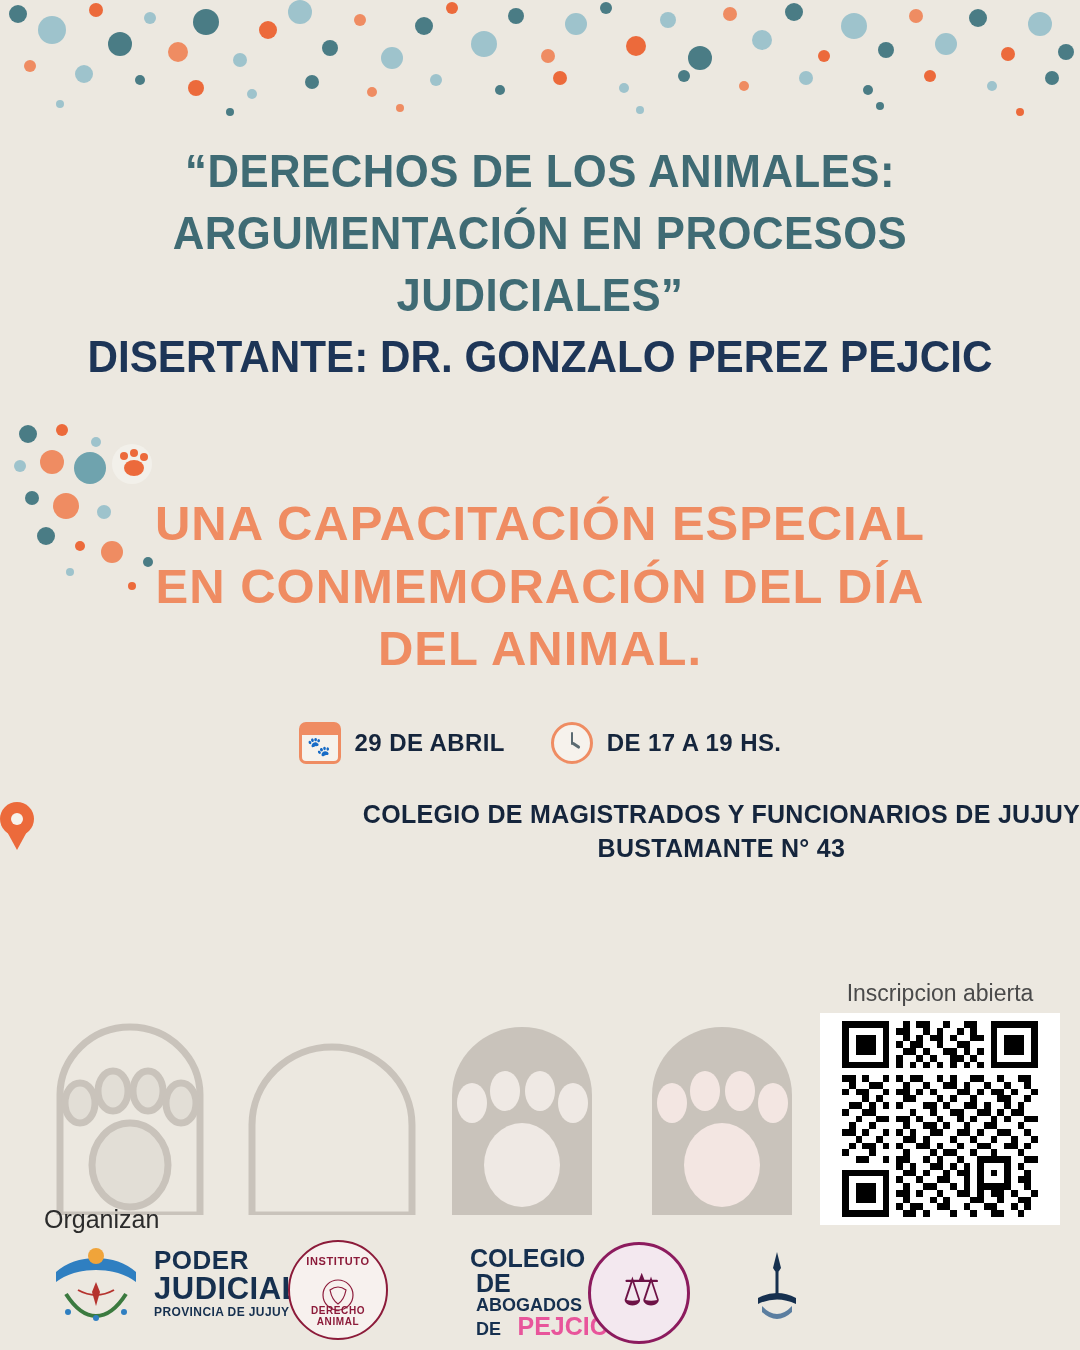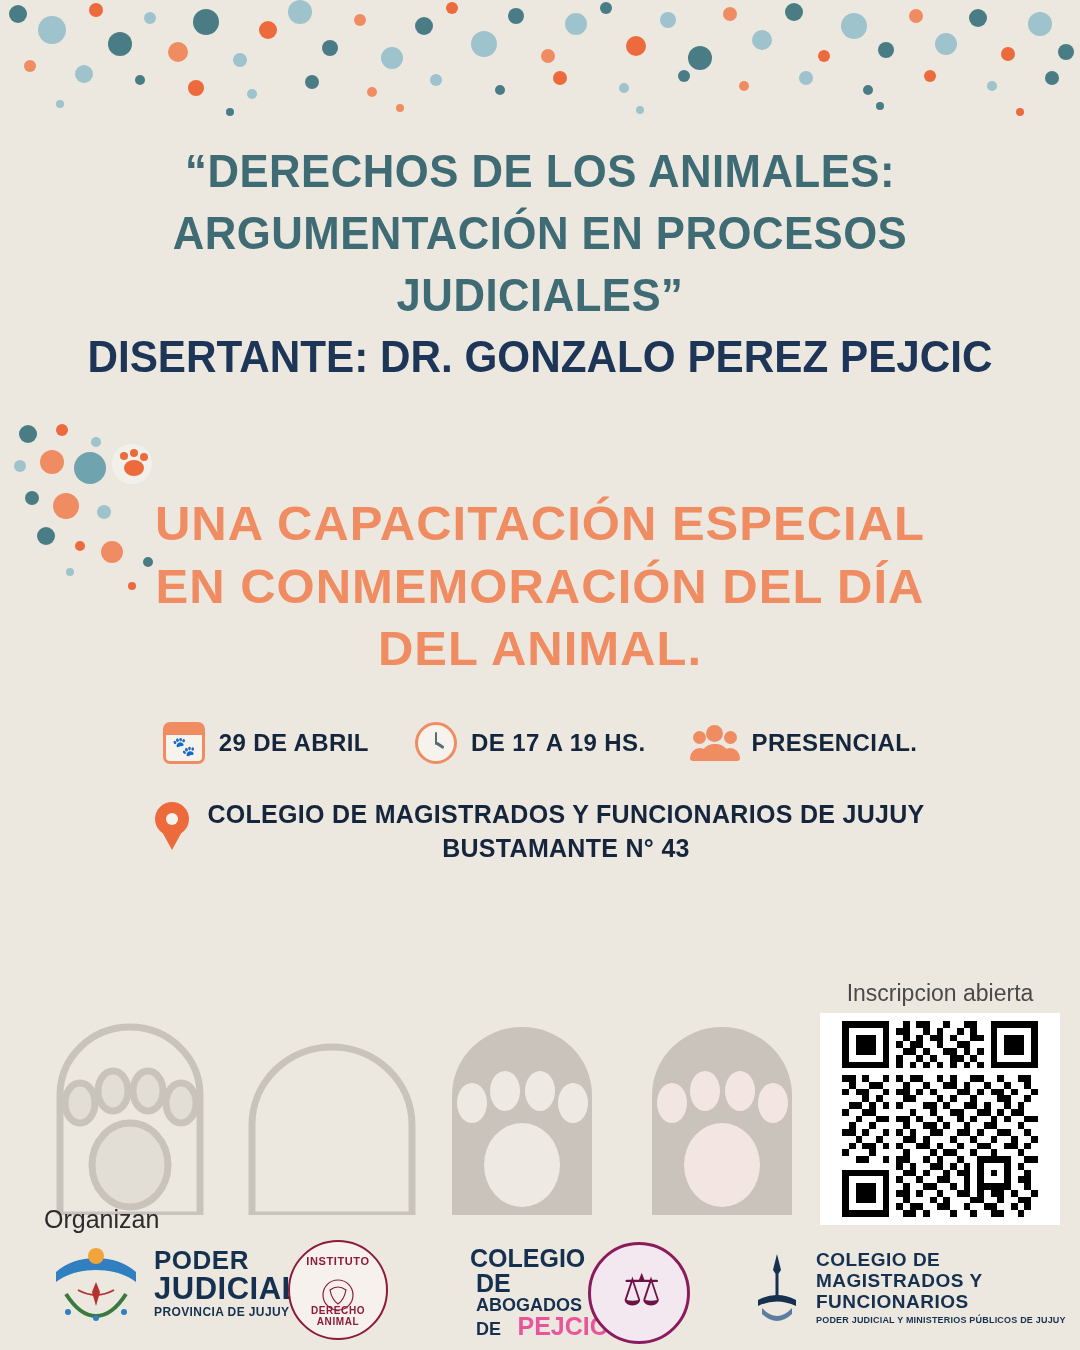--- a/index.html
+++ b/index.html
@@ -172,21 +172,21 @@
   .ph-r { width: 13px; height: 13px; border-radius: 50%; left: 32px; top: 8px; }
   .pb-r { width: 20px; height: 13px; border-radius: 10px 10px 3px 3px; left: 28px; top: 25px; }
 
   
   .location-row {
     position: absolute;
     top: 798px;
     left: 0;
     width: 1080px;
     display: flex;
-    justify-content: center;
+    justify-content: space-between;
     align-items: flex-start;
     gap: 18px;
   }
   .pin-icon {
     width: 34px; height: 48px;
     position: relative;
     flex: none;
     margin-top: 4px;
   }
   .pin-head {
@@ -459,31 +459,20 @@
   <div class="info-row">
     <div class="info-item">
       <div class="cal-icon">
         <div class="cal-paw">🐾</div>
       </div>
       <span class="info-text">29 DE ABRIL</span>
     </div>
     <div class="info-item">
       <div class="clock-icon"></div>
       <span class="info-text">DE 17 A 19 HS.</span>
-    </div>
-    <div class="info-item">
-      <div class="people-icon">
-        <span class="ph-l"></span>
-          <span class="pb-l"></span>
-        <span class="ph-r"></span>
-          <span class="pb-r"></span>
-        <span class="ph-mid"></span>
-          <span class="pb-mid"></span>
-      </div>
-      <span class="info-text">PRESENCIAL.</span>
     </div>
   </div>
 
   <div class="location-row">
     <div class="pin-icon">
       <div class="pin-tip"></div>
       <div class="pin-head"></div>
       <div class="pin-dot"></div>
     </div>
     <div class="location-text">
@@ -816,22 +805,17 @@
 
     <div class="logo cmf-logo">
       <div class="cmf-mark">
         <svg viewBox="0 0 58 72" width="58" height="72">
           <path d="M29 2 L33 18 L29 24 L25 18 Z" fill="#16304f"></path>
           <rect x="27.5" y="22" width="3" height="26" fill="#16304f"></rect>
           <path d="M10 48 q19 -10 38 0 l0 6 q-19 -9 -38 0 Z" fill="#16304f"></path>
           <path d="M14 56 q15 16 30 0 l0 6 q-15 14 -30 0 Z" fill="#5b7ea0"></path>
         </svg>
       </div>
-      <div class="cmf-text">
-        <div class="m1">COLEGIO DE</div>
-        <div class="m2">MAGISTRADOS Y FUNCIONARIOS</div>
-        <div class="m3">PODER JUDICIAL Y MINISTERIOS PÚBLICOS DE JUJUY</div>
-      </div>
     </div>
 
   </div>
 
 </div>
 
 </body></html>

